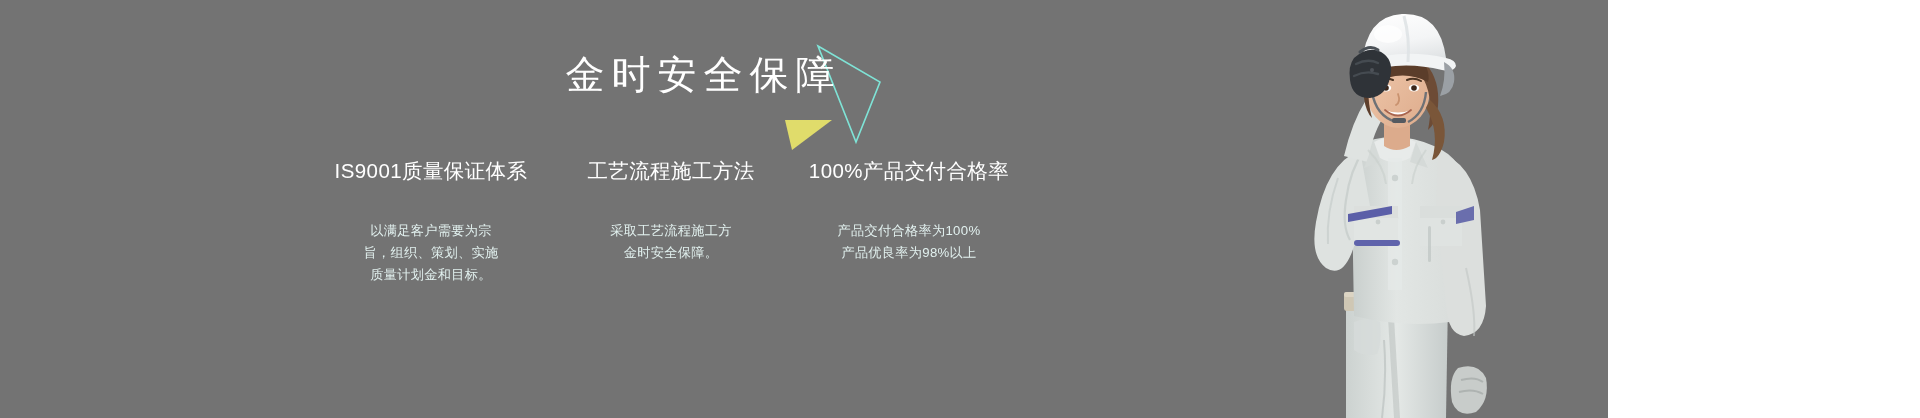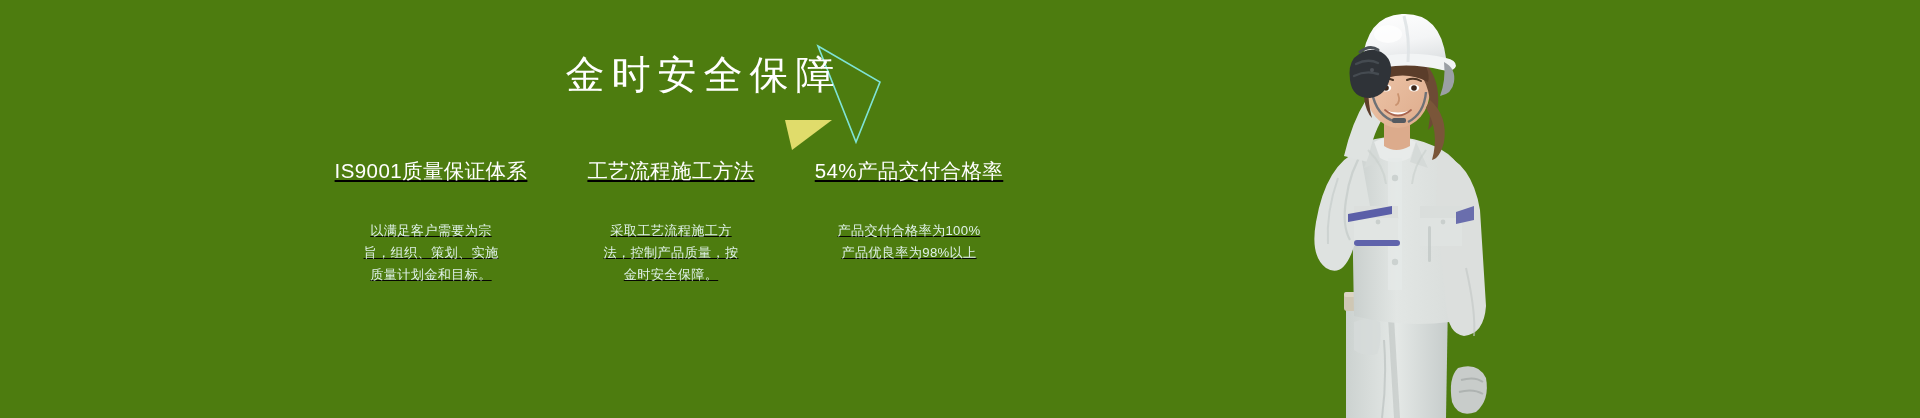--- a/index.html
+++ b/index.html
@@ -4,22 +4,22 @@
 <style>
   * { margin:0; padding:0; box-sizing:border-box; }
   html,body { background:#fff; }
   body {
     width:1920px; height:418px;
     font-family:"Liberation Sans","DejaVu Sans",sans-serif;
     overflow:hidden;
   }
   #banner {
     position:relative;
-    width:1920px; height:418px;
-    background:#4d7c0f;
+    width:1608px; height:418px;
+    background:#737373;
     overflow:hidden;
   }
 
   
   .deco { position:absolute; pointer-events:none; }
   #deco-tri-outline { left:760px; top:30px; width:140px; height:125px; }
   #deco-tri-yellow  { left:770px; top:110px; width:75px;  height:45px; }
 
   
   #title-wrap {
@@ -36,21 +36,20 @@
     text-indent:7px;
   }
 
   
   #columns {
     position:absolute;
     left:300px; top:158px;
     width:1000px;
     display:flex;
     align-items:flex-start;
-    text-decoration:underline;
   }
   .col { text-align:center; }
   .col-0 { width:262px; }
   .col-1 { width:218px; }
   .col-2 { width:215px; }
   .col-3 { width:258px; }
 
   .col-heading {
     color:#ffffff;
     font-size:20.5px;
@@ -105,28 +104,27 @@
         <span class="line">以满足客户需要为宗</span>
         <span class="line">旨，组织、策划、实施</span>
         <span class="line">质量计划金和目标。</span>
       </div>
     </div>
 
     <div class="col col-1">
       <div class="col-heading">工艺流程施工方法</div>
       <div class="col-body">
         <span class="line">采取工艺流程施工方</span>
-        <span class="line">法，控制产品质量，按</span>
         <span class="line">金时安全保障。</span>
       </div>
     </div>
 
 
     <div class="col col-3">
-      <div class="col-heading">54%产品交付合格率</div>
+      <div class="col-heading">100%产品交付合格率</div>
       <div class="col-body">
         <span class="line">产品交付合格率为100%</span>
         <span class="line">产品优良率为98%以上</span>
       </div>
     </div>
 
   </div>
 
   <svg id="worker" viewBox="0 0 280 418" preserveAspectRatio="xMidYMax meet">
     <defs>

